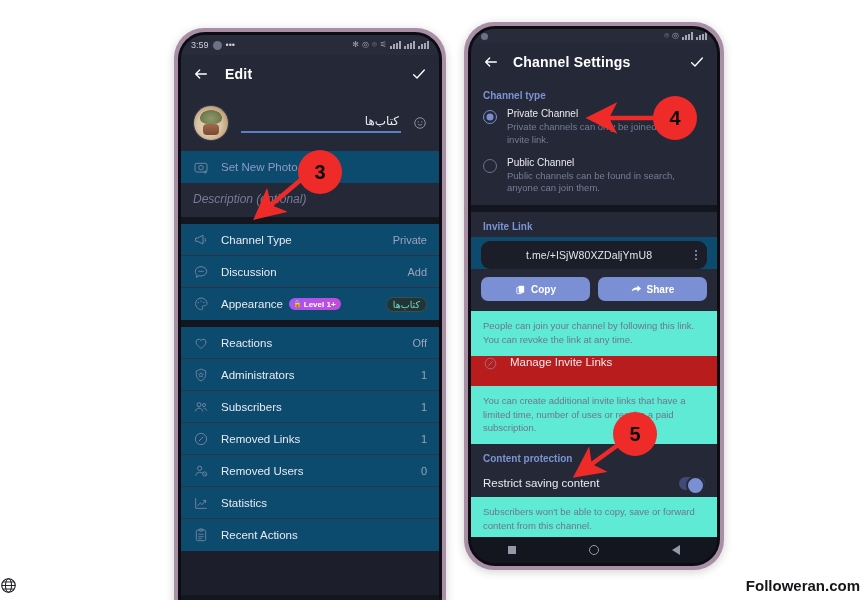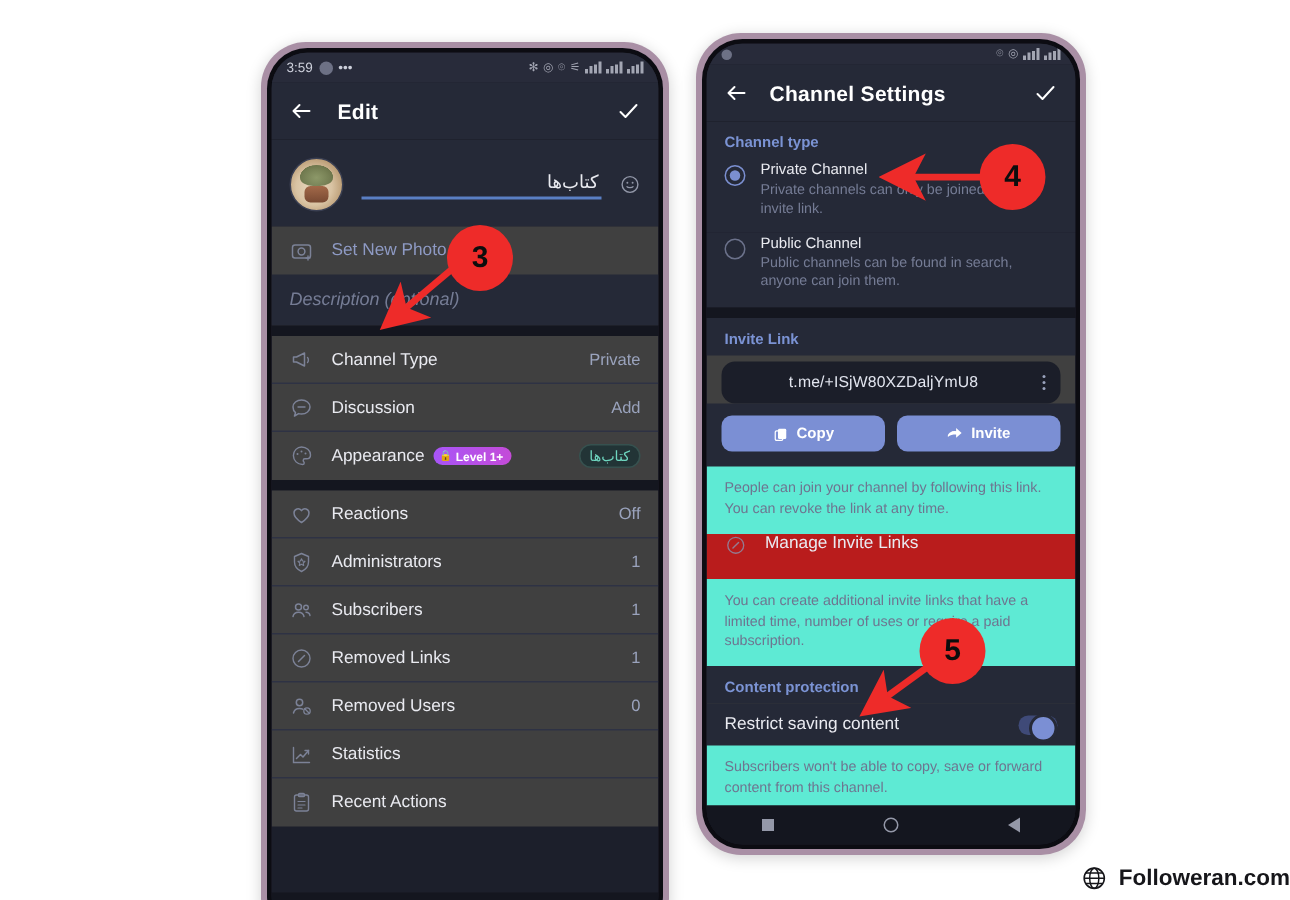--- a/index.html
+++ b/index.html
@@ -108,21 +108,21 @@
     font-size: 12px; color: #e9eaf0; text-align: right;
     direction: rtl; padding-right: 2px;
   }
   .nameinput .underline {
     position: absolute; left: 0; right: 0; bottom: 0;
     height: 1.5px; background: #5a7fc4;
   }
   .smiley { width: 14px; height: 14px; flex: none; opacity: .75; }
 
   
-  .group { background: #404040; }
+  .group { background: #0c4a6e; }
   .gap { height: 7px; background: #14161f; }
   .row {
     display: flex; align-items: center;
     height: 32px; padding: 0 12px; gap: 12px;
     border-bottom: 1px solid #2e3244;
     color: #e9eaf0; font-size: 11.5px;
   }
   .row:last-child { border-bottom: none; }
   .row .ico { width: 16px; height: 16px; flex: none; opacity: .8; }
   .row .lbl { flex: 1; display: flex; align-items: center; gap: 6px; white-space: nowrap; }
@@ -242,21 +242,21 @@
     font-family: "Liberation Sans", sans-serif;
   }
   #marker-3 { left: 298px; top: 150px; width: 44px; height: 44px; }
   #marker-4 { left: 653px; top: 96px; width: 44px; height: 44px; }
   #marker-5 { left: 613px; top: 412px; width: 44px; height: 44px; }
   .arrow-svg { position: absolute; z-index: 29; overflow: visible; }
 
   
   .footer {
     position: absolute; left: 0; right: 0; bottom: 6px;
-    display: flex; align-items: center; justify-content: flex-end; gap: 8px;
+    display: flex; align-items: center; justify-content: space-between; gap: 8px;
     color: #16161a; font-size: 15px; font-weight: bold;
     z-index: 40;
   }
   .globe { width: 17px; height: 17px; }
 </style>
 </head>
 <body>
 
 <div class="stage">
 
@@ -548,21 +548,21 @@
                 <svg viewBox="0 0 24 24">
                   <rect x="8" y="4" width="12" height="15" rx="2" fill="#fff"></rect>
                   <rect x="4" y="7" width="11" height="14" rx="2" fill="none" stroke="#fff" stroke-width="1.8"></rect>
                 </svg>
                 <span>Copy</span>
               </div>
               <div class="btn">
                 <svg viewBox="0 0 24 24">
                   <path d="M2 13c5-7 10-5.5 12-5.5V3l8 7-8 7v-4.5c-5 0-9 .5-12 3.5z" fill="#fff"></path>
                 </svg>
-                <span>Invite</span>
+                <span>Share</span>
               </div>
             </div>
           </div>
 
           <div class="hint">People can join your channel by following this link. You can revoke the link at any time.</div>
 
           <div class="mrow">
             <svg style="width:15px;height:15px;opacity:.8;" viewBox="0 0 24 24">
               <circle cx="12" cy="12" r="8.5" fill="none" stroke="#8b93ad" stroke-width="1.4"></circle>
               <path d="M9 15l6-6" stroke="#8b93ad" stroke-width="1.5" stroke-linecap="round"></path>

